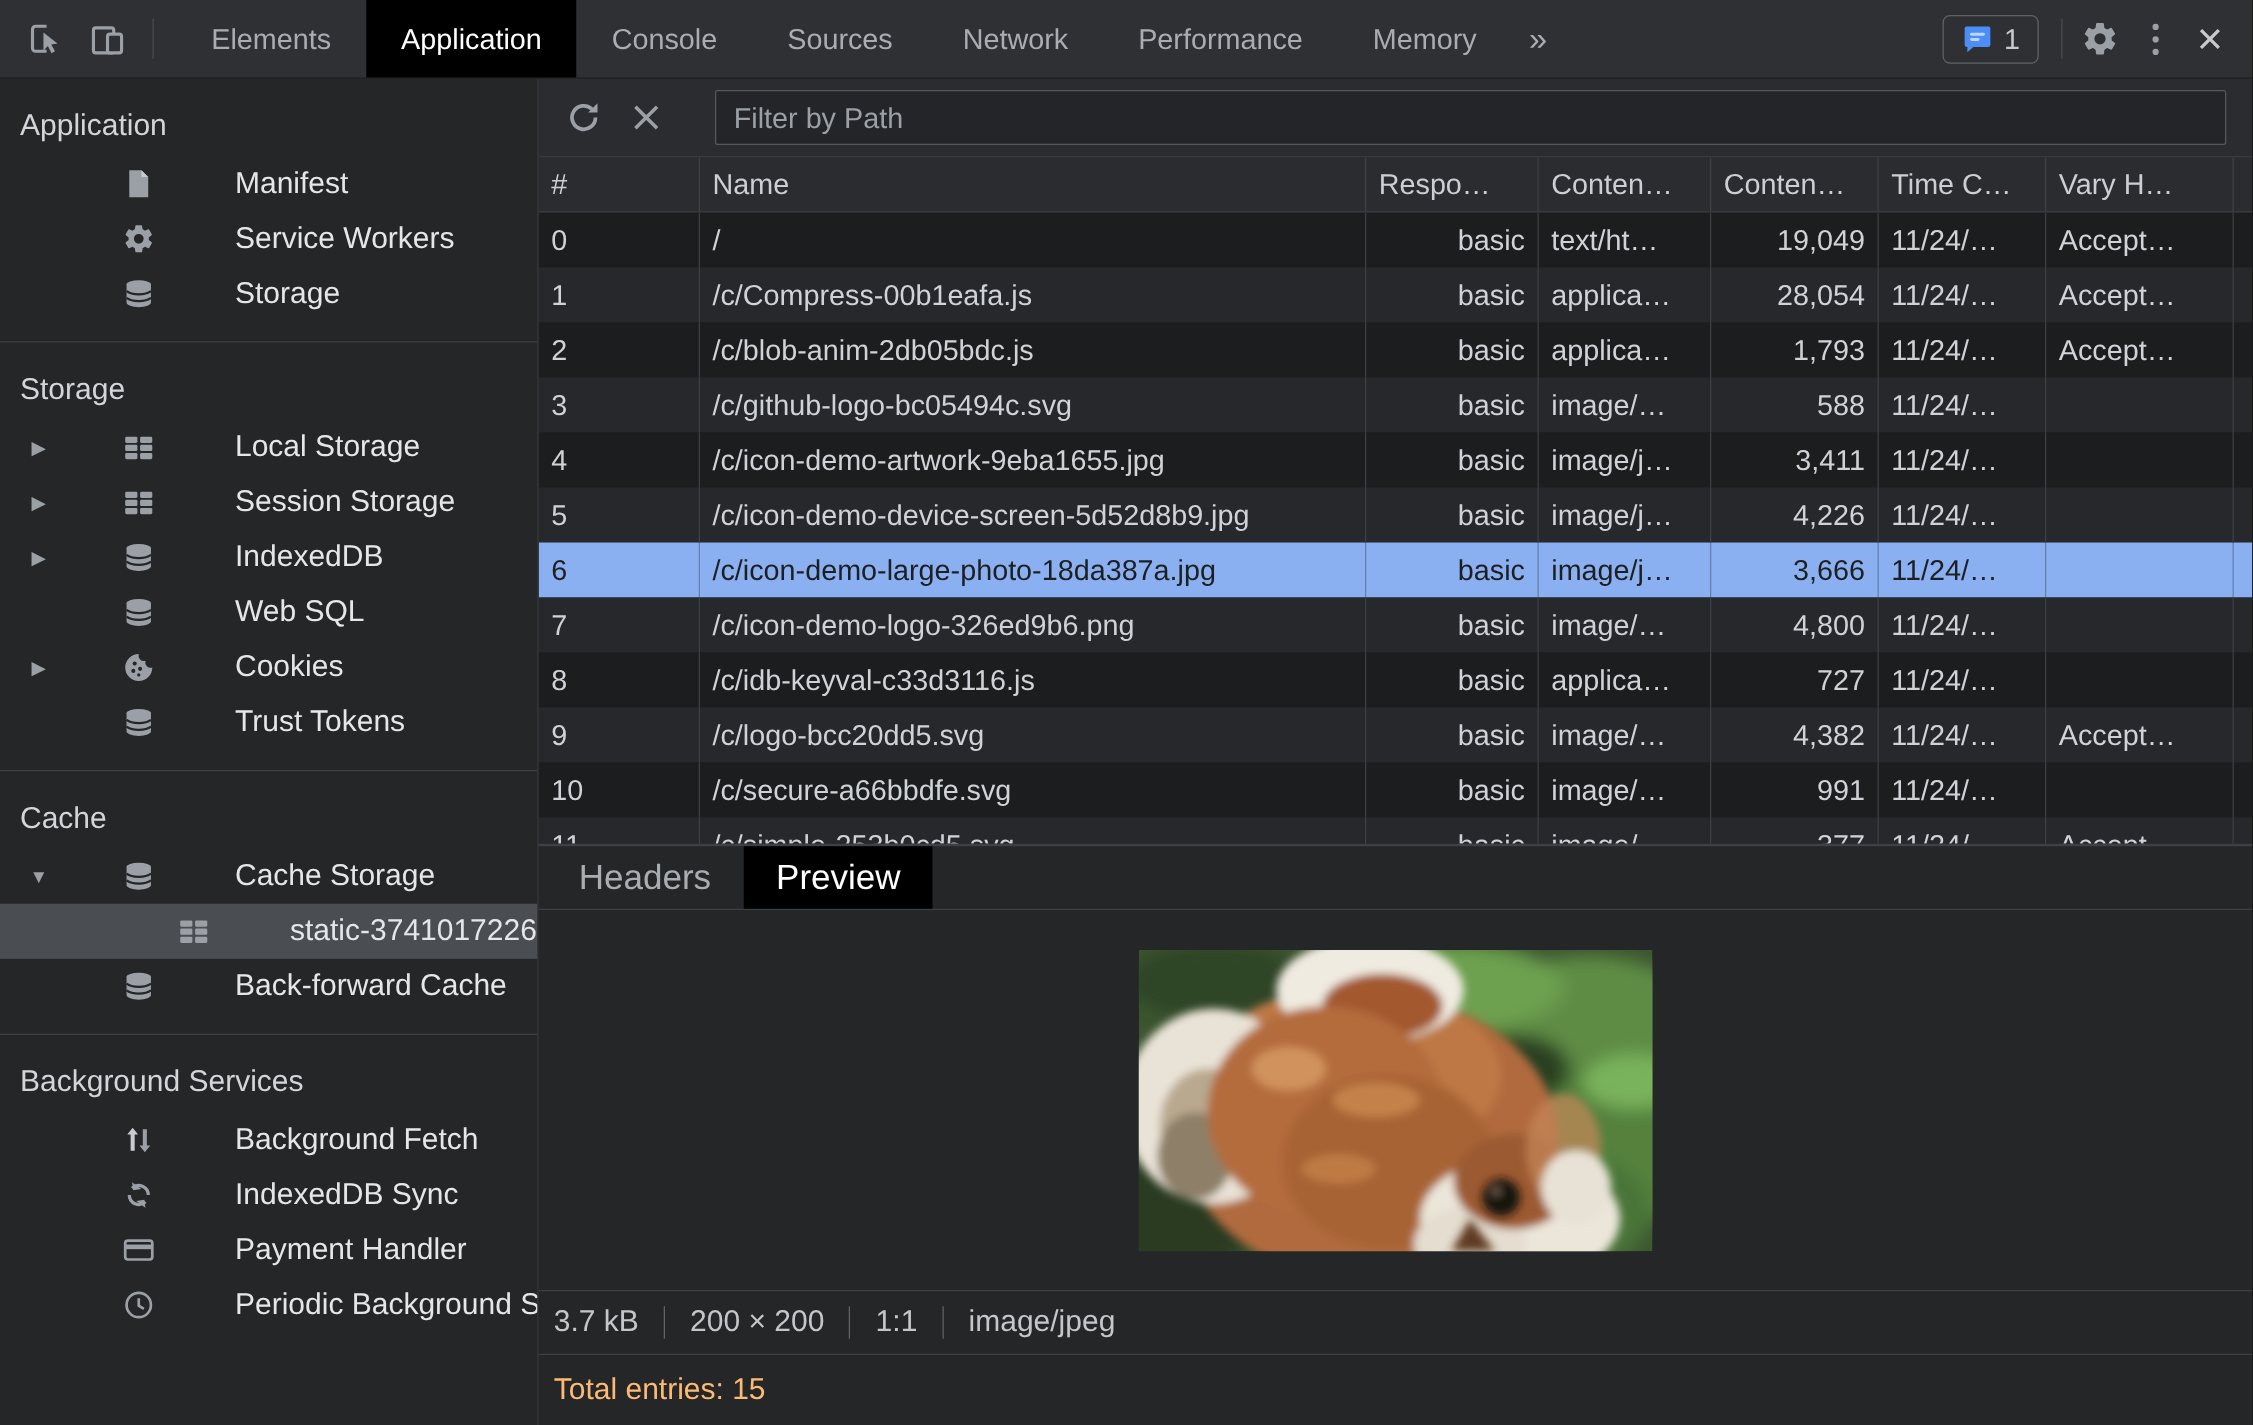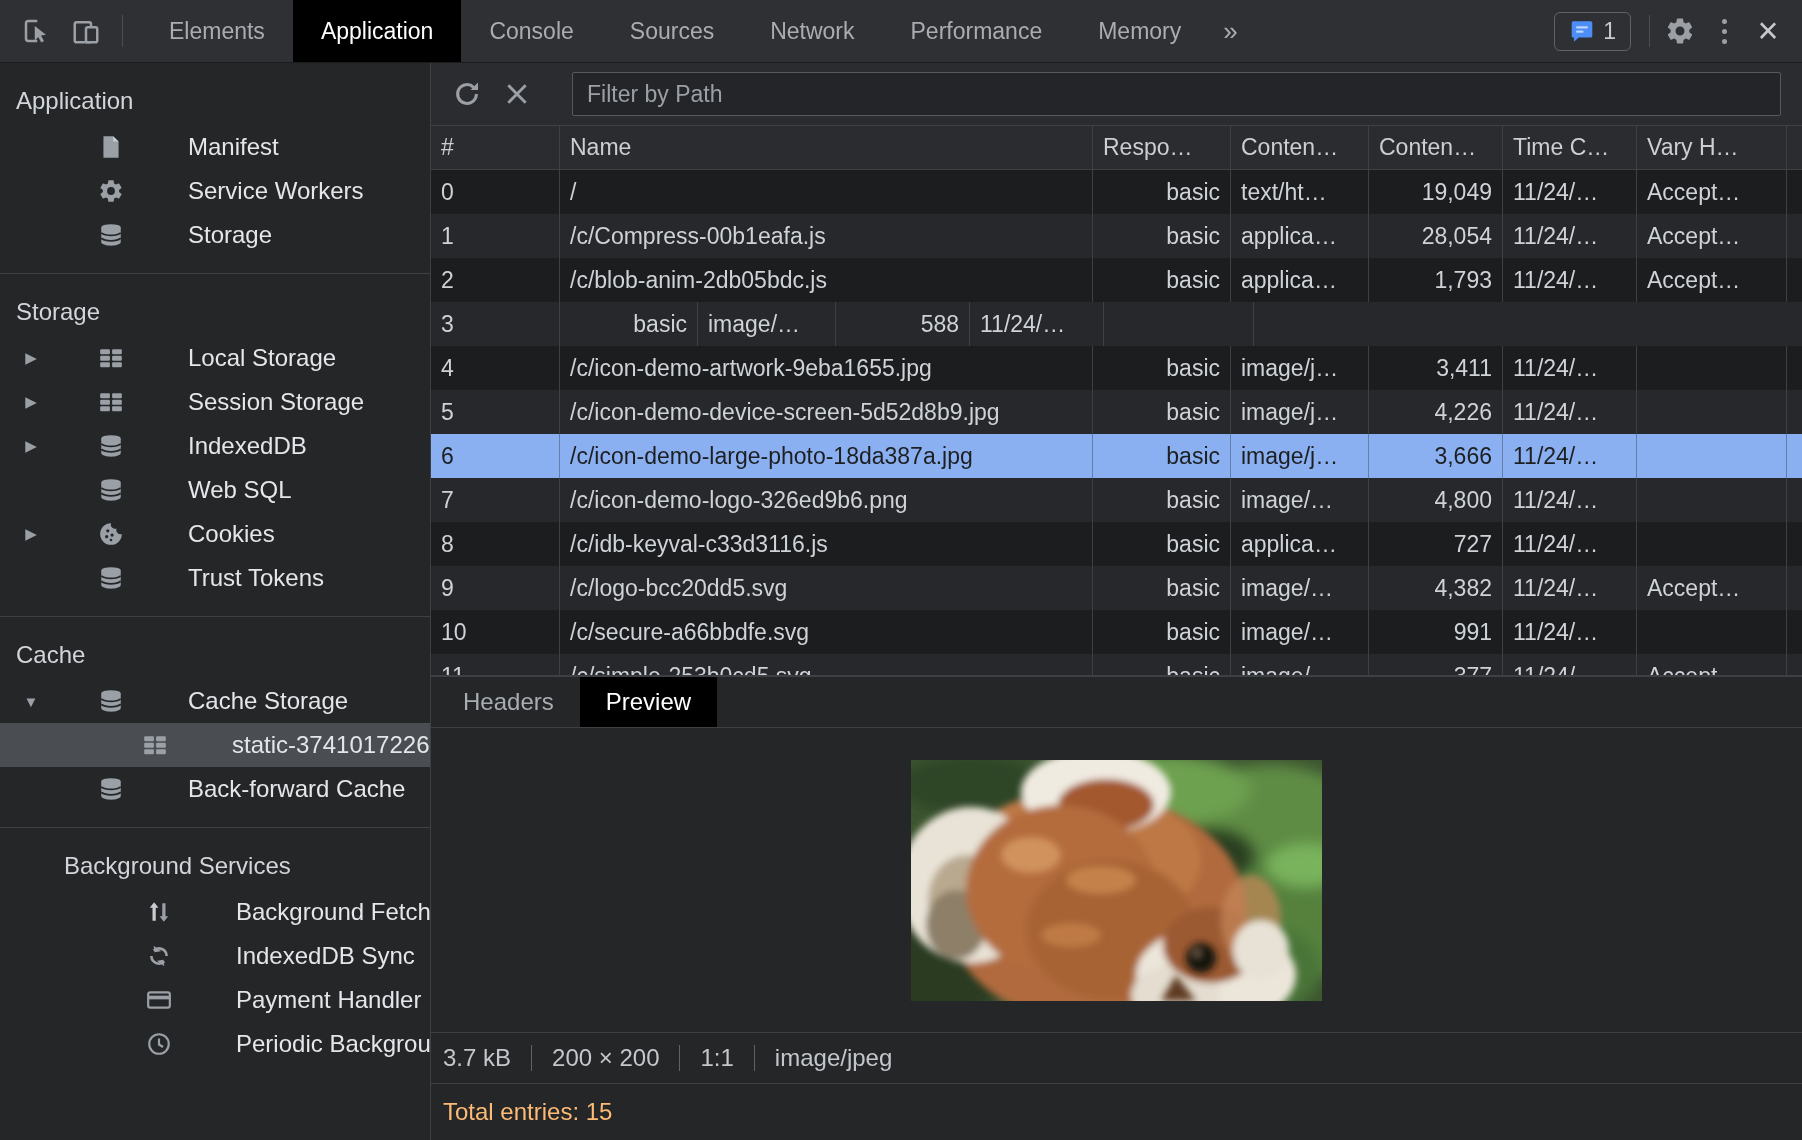--- a/index.html
+++ b/index.html
@@ -21,21 +21,21 @@
   .tb-right{margin-left:auto;display:flex;align-items:center;padding-right:12px;}
   .issues-btn{display:flex;align-items:center;gap:8px;border:1px solid #5f6368;border-radius:6px;
               background:none;color:#c7cacd;font-size:23px;padding:5px 14px;cursor:pointer;margin-right:10px;}
   .dots{display:flex;flex-direction:column;gap:5px;align-items:center;}
   .dots i{width:5px;height:5px;border-radius:50%;background:#9aa0a6;}
   .close-x{font-size:36px;line-height:1;color:#c7cacd;}
   
   .sidebar{position:absolute;top:63px;left:0;width:430px;bottom:0;background:#242628;
            border-right:1px solid #3d4045;overflow:hidden;}
   .sec{padding:10px 0 16px 0;border-bottom:1px solid #3d4045;}
-  .sec:last-child{border-bottom:none;margin-left:48px;}
+  .sec:last-child{border-bottom:none;}
   .sec-title{font-size:24px;color:#d2d5d9;padding:14px 0 10px 16px;}
   .s-item{display:flex;align-items:center;height:44px;cursor:pointer;white-space:nowrap;gap:48px;}
   .s-item .arrow{width:34px;text-align:center;color:#9aa0a6;font-size:15px;flex:0 0 34px;margin-left:14px;}
   .s-item .noarrow{flex:0 0 34px;margin-left:14px;}
   .s-item .icn{width:30px;height:30px;flex:0 0 30px;margin-right:14px;display:flex;align-items:center;justify-content:center;color:#9aa0a6;}
   .s-item .lbl{font-size:24px;color:#e4e6e9;overflow:hidden;text-overflow:clip;}
   .s-item.selected{background:#4a4d52;}
   .s-item.deep{padding-left:44px;}
   
   .main{position:absolute;top:63px;left:431px;right:0;bottom:0;background:#1e2022;display:flex;flex-direction:column;}
@@ -63,21 +63,21 @@
   .gh .c-respo,.gh .c-len{justify-content:flex-start;}
   .gbody{height:505px;overflow:hidden;}
   .gbody .gr:nth-child(odd){background:#1b1d1f;}
   .gbody .gr:nth-child(even){background:#26282b;}
   .gbody .gr{color:#cfd3d7;cursor:default;}
   .gbody .gr.sel{background:#8ab0f2;color:#1d1f21;}
   .gbody .gr.sel .cell{border-left-color:rgba(32,33,36,.35);}
   
   .bottom{flex:1;display:flex;flex-direction:column;background:#242628;border-top:2px solid #3d4045;min-height:0;}
   .btabs{height:50px;flex:0 0 50px;display:flex;align-items:stretch;border-bottom:1px solid #3d4045;padding-left:6px;}
-  .btab{background:none;border:none;color:#a9adb2;font-size:24px;padding:0 26px;cursor:pointer;
+  .btab{background:none;border:none;color:#a9adb2;font-size:28px;padding:0 26px;cursor:pointer;
         font-family:"Liberation Sans",sans-serif;}
   .btab.active{background:#000;color:#fff;}
   .preview{flex:1;display:flex;align-items:center;justify-content:center;min-height:0;}
   .pimg{width:411px;height:241px;display:block;}
   .imginfo{height:50px;flex:0 0 50px;border-top:1px solid #3d4045;display:flex;align-items:center;
            padding-left:12px;font-size:24px;color:#c3c7cb;}
   .imginfo .isep{width:1px;height:26px;background:#5f6368;margin:0 20px;}
   .total{flex:0 0 56px;border-top:1px solid #3d4045;display:flex;align-items:center;
          padding-left:12px;font-size:24px;color:#fdba74;}
   svg{display:block;}
@@ -405,20 +405,21 @@
         <div class="cell c-name">/c/blob-anim-2db05bdc.js</div>
         <div class="cell c-respo">basic</div>
         <div class="cell c-type">applica…</div>
         <div class="cell c-len">1,793</div>
         <div class="cell c-time">11/24/…</div>
         <div class="cell c-vary">Accept…</div>
         <div class="cell c-gut"></div>
       </div>
           <div class="gr">
         <div class="cell c-num">3</div>
+        <div class="cell c-name">/c/github-logo-bc05494c.svg</div>
         <div class="cell c-respo">basic</div>
         <div class="cell c-type">image/…</div>
         <div class="cell c-len">588</div>
         <div class="cell c-time">11/24/…</div>
         <div class="cell c-vary"></div>
         <div class="cell c-gut"></div>
       </div>
           <div class="gr">
         <div class="cell c-num">4</div>
         <div class="cell c-name">/c/icon-demo-artwork-9eba1655.jpg</div>

